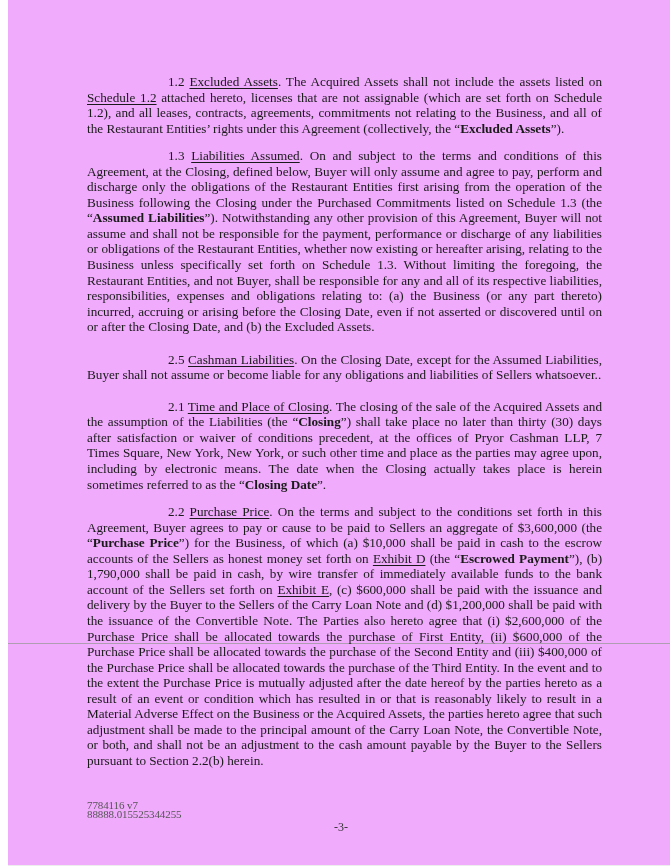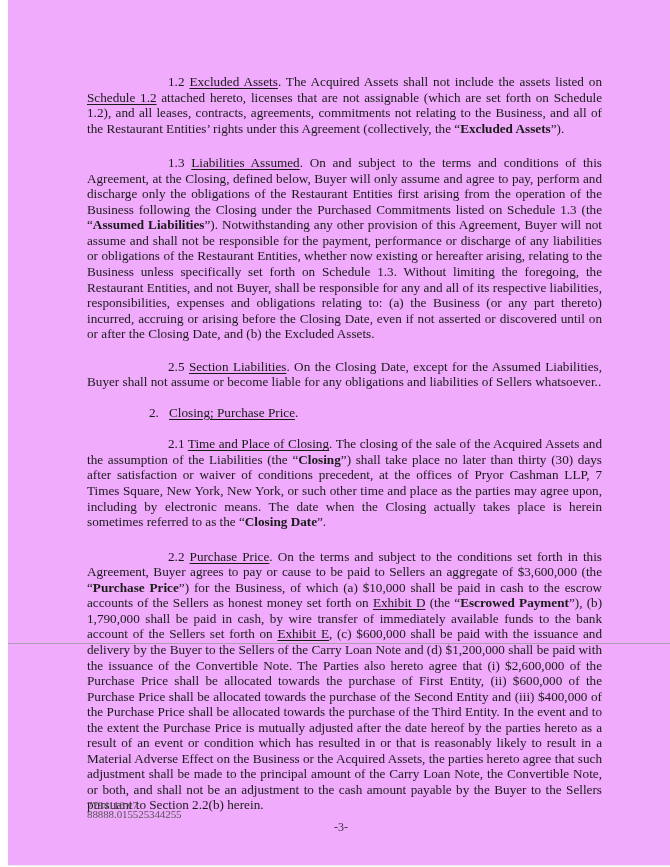--- a/index.html
+++ b/index.html
@@ -39,21 +39,21 @@
     top: 74px;
     width: 515px;
     font-size: 13.2px;
     line-height: 15.55px;
   }
   .para {
     margin: 0;
     text-align: justify;
     text-indent: 81px;
   }
-  .para + .para { margin-top: 19px; }
+  .para + .para { margin-top: 12px; }
   .para.p14 { margin-top: 17px; }
   .heading2 {
     margin: 15px 0 0 0;
     padding-left: 62px;
   }
   .heading2 .num { display: inline-block; width: 20px; }
   .para.after-h2 { margin-top: 16px; }
   .u { text-decoration: underline; text-underline-offset: 2px; text-decoration-thickness: 1px; }
   b { font-weight: bold; }
   .footer-id {
@@ -79,23 +79,22 @@
 <div class="page">
 
   <div class="scanline"></div>
 
   <div class="body-text">
 
     <p class="para"><span>1.2</span> <span class="u">Excluded Assets</span><span>.  The Acquired Assets shall not include the assets listed on </span><span class="u">Schedule 1.2</span><span> attached hereto, licenses that are not assignable (which are set forth on Schedule 1.2), and all leases, contracts, agreements, commitments not relating to the Business, and all of the Restaurant Entities’ rights under this Agreement (collectively, the “</span><b>Excluded Assets</b><span>”).</span></p>
 
     <p class="para"><span>1.3</span> <span class="u">Liabilities Assumed</span><span>.  On and subject to the terms and conditions of this Agreement, at the Closing, defined below, Buyer will only assume and agree to pay, perform and discharge only the obligations of the Restaurant Entities first arising from the operation of the Business following the Closing under the Purchased Commitments listed on Schedule 1.3 (the “</span><b>Assumed Liabilities</b><span>”).  Notwithstanding any other provision of this Agreement, Buyer will not assume and shall not be responsible for the payment, performance or discharge of any liabilities or obligations of the Restaurant Entities, whether now existing or hereafter arising, relating to the Business unless specifically set forth on Schedule 1.3. Without limiting the foregoing, the Restaurant Entities, and not Buyer, shall be responsible for any and all of its respective liabilities, responsibilities, expenses and obligations relating to: (a) the Business (or any part thereto) incurred, accruing or arising before the Closing Date, even if not asserted or discovered until on or after the Closing Date, and (b) the Excluded Assets.</span></p>
 
-    <p class="para p14"><span>2.5</span> <span class="u">Section Liabilities</span><span>. On the Closing Date, except for the Assumed Liabilities, Buyer shall not assume or become liable for any obligations and liabilities of Sellers whatsoever..</span></p>
+    <p class="para p14"><span>2.5</span> <span class="u">Cashman Liabilities</span><span>. On the Closing Date, except for the Assumed Liabilities, Buyer shall not assume or become liable for any obligations and liabilities of Sellers whatsoever..</span></p>
 
-    <p class="heading2"><span class="num">2.</span><span class="u">Closing; Purchase Price</span><span>.</span></p>
 
     <p class="para after-h2"><span>2.1</span> <span class="u">Time and Place of Closing</span><span>.  The closing of the sale of the Acquired Assets and the assumption of the Liabilities (the “</span><b>Closing</b><span>”) shall take place no later than thirty (30) days after satisfaction or waiver of conditions precedent, at the offices of Pryor Cashman LLP, 7 Times Square, New York, New York, or such other time and place as the parties may agree upon, including by electronic means.  The date when the Closing actually takes place is herein sometimes referred to as the “</span><b>Closing Date</b><span>”.</span></p>
 
     <p class="para"><span>2.2</span> <span class="u">Purchase Price</span><span>.  On the terms and subject to the conditions set forth in this Agreement, Buyer agrees to pay or cause to be paid to Sellers an aggregate of $3,600,000 (the “</span><b>Purchase Price</b><span>”) for the Business, of which (a) $10,000 shall be paid in cash to the escrow accounts of the Sellers as honest money set forth on </span><span class="u">Exhibit D</span><span> (the “</span><b>Escrowed Payment</b><span>”), (b) 1,790,000 shall be paid in cash, by wire transfer of immediately available funds to the bank account of the Sellers set forth on </span><span class="u">Exhibit E</span><span>, (c) $600,000 shall be paid with the issuance and delivery by the Buyer to the Sellers of the Carry Loan Note and (d) $1,200,000 shall be paid with the issuance of the Convertible Note.  The Parties also hereto agree that (i) $2,600,000 of the Purchase Price shall be allocated towards the purchase of First Entity, (ii) $600,000 of the Purchase Price shall be allocated towards the purchase of the Second Entity and (iii) $400,000 of the Purchase Price shall be allocated towards the purchase of the Third Entity.  In the event and to the extent the Purchase Price is mutually adjusted after the date hereof by the parties hereto as a result of an event or condition which has resulted in or that is reasonably likely to result in a Material Adverse Effect on the Business or the Acquired Assets, the parties hereto agree that such adjustment shall be made to the principal amount of the Carry Loan Note, the Convertible Note, or both, and shall not be an adjustment to the cash amount payable by the Buyer to the Sellers pursuant to Section 2.2(b) herein.</span></p>
 
   </div>
 
   <div class="footer-id">
     <div>7784116 v7</div>
     <div>88888.015525344255</div>

